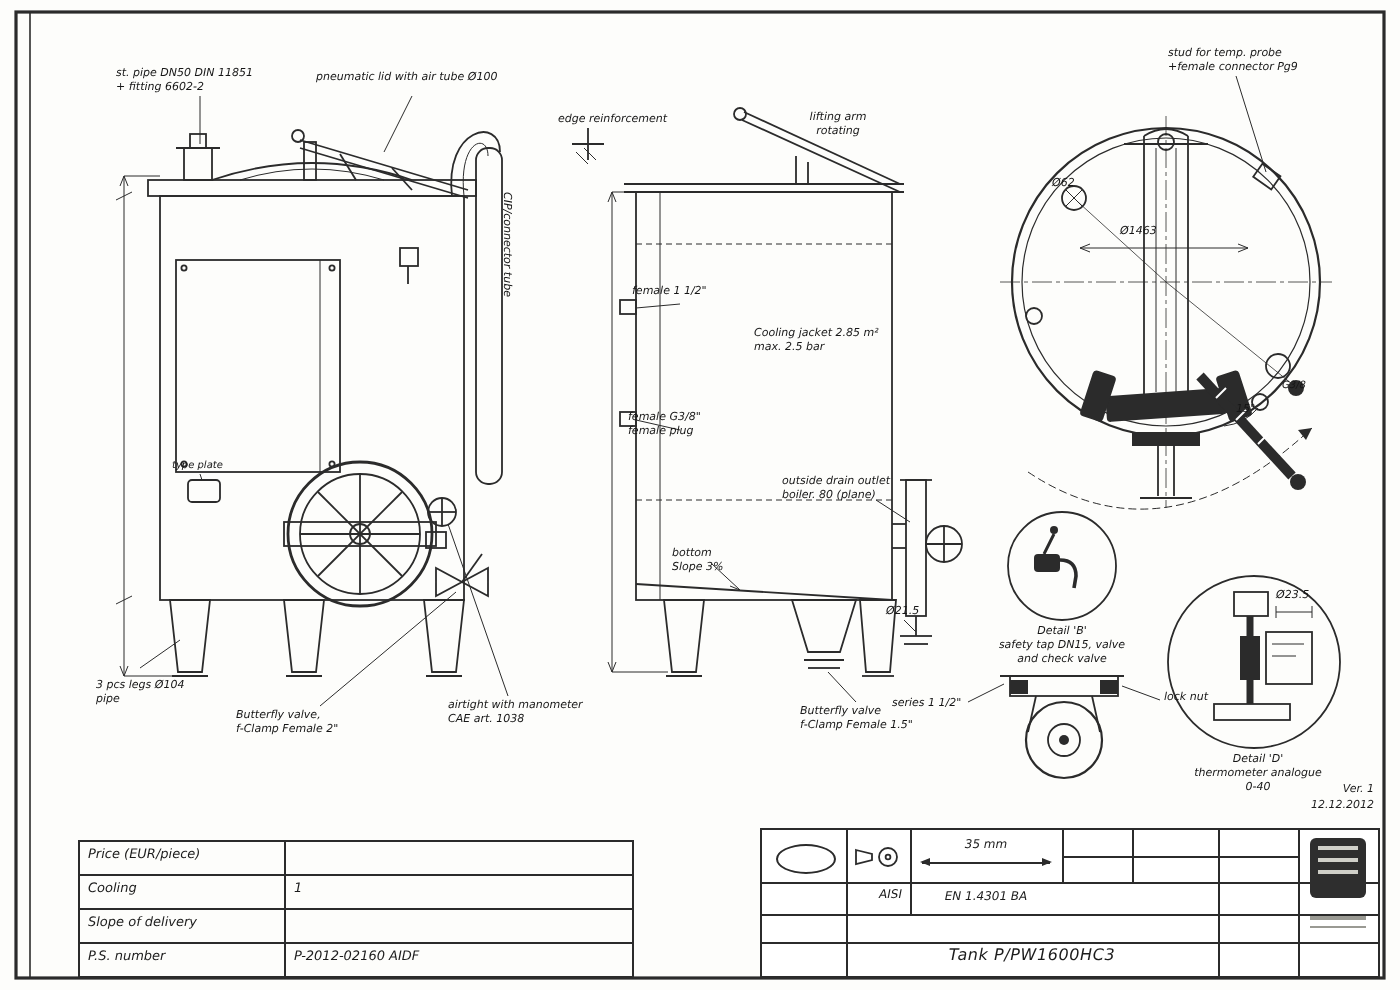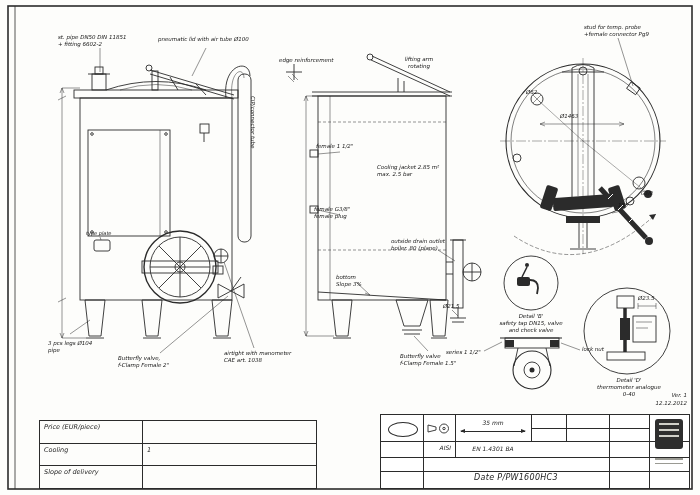--- a/index.html
+++ b/index.html
@@ -343,20 +343,22 @@
     <div>0-40</div>
   </div>
 
   <div class="price-table">
     <div class="cell lab r0">Price  (EUR/piece)</div>
     <div class="cell r0"></div>
     <div class="cell lab">Cooling</div>
     <div class="cell">1</div>
     <div class="cell lab">Slope of delivery</div>
     <div class="cell"></div>
+    <div class="cell lab">P.S. number</div>
+    <div class="cell">P-2012-02160  AIDF</div>
   </div>
 
   <div class="corner">
     <div>Ver. 1</div>
     <div>12.12.2012</div>
   </div>
 
   <div class="tblock">
     <div class="hl" style="left:0;top:26px;width:308px"></div>
     <div class="hl" style="left:0;top:42px;width:308px"></div>
@@ -373,21 +375,21 @@
       <g stroke="#2b2b2b" fill="none" stroke-width="0.9">
         <path d="M1,4 L9,6 L9,9 L1,11 Z"></path>
         <circle cx="17" cy="7.5" r="4.5"></circle>
         <circle cx="17" cy="7.5" r="1.2"></circle>
       </g>
     </svg>
     <div class="tb-dim-text">35 mm</div>
     <div class="tb-dim-line"></div>
     <div class="tb-material">AISI</div>
     <div class="tb-grade">EN 1.4301 BA</div>
-    <div class="tb-title">Date P/PW1600HC3</div>
+    <div class="tb-title">Tank P/PW1600HC3</div>
     <div class="stamp">
         <i></i>
         <i></i>
         <i></i>
       </div>
     <div class="stamp-sub">
         <i></i>
         <i></i>
       </div>
   </div>

